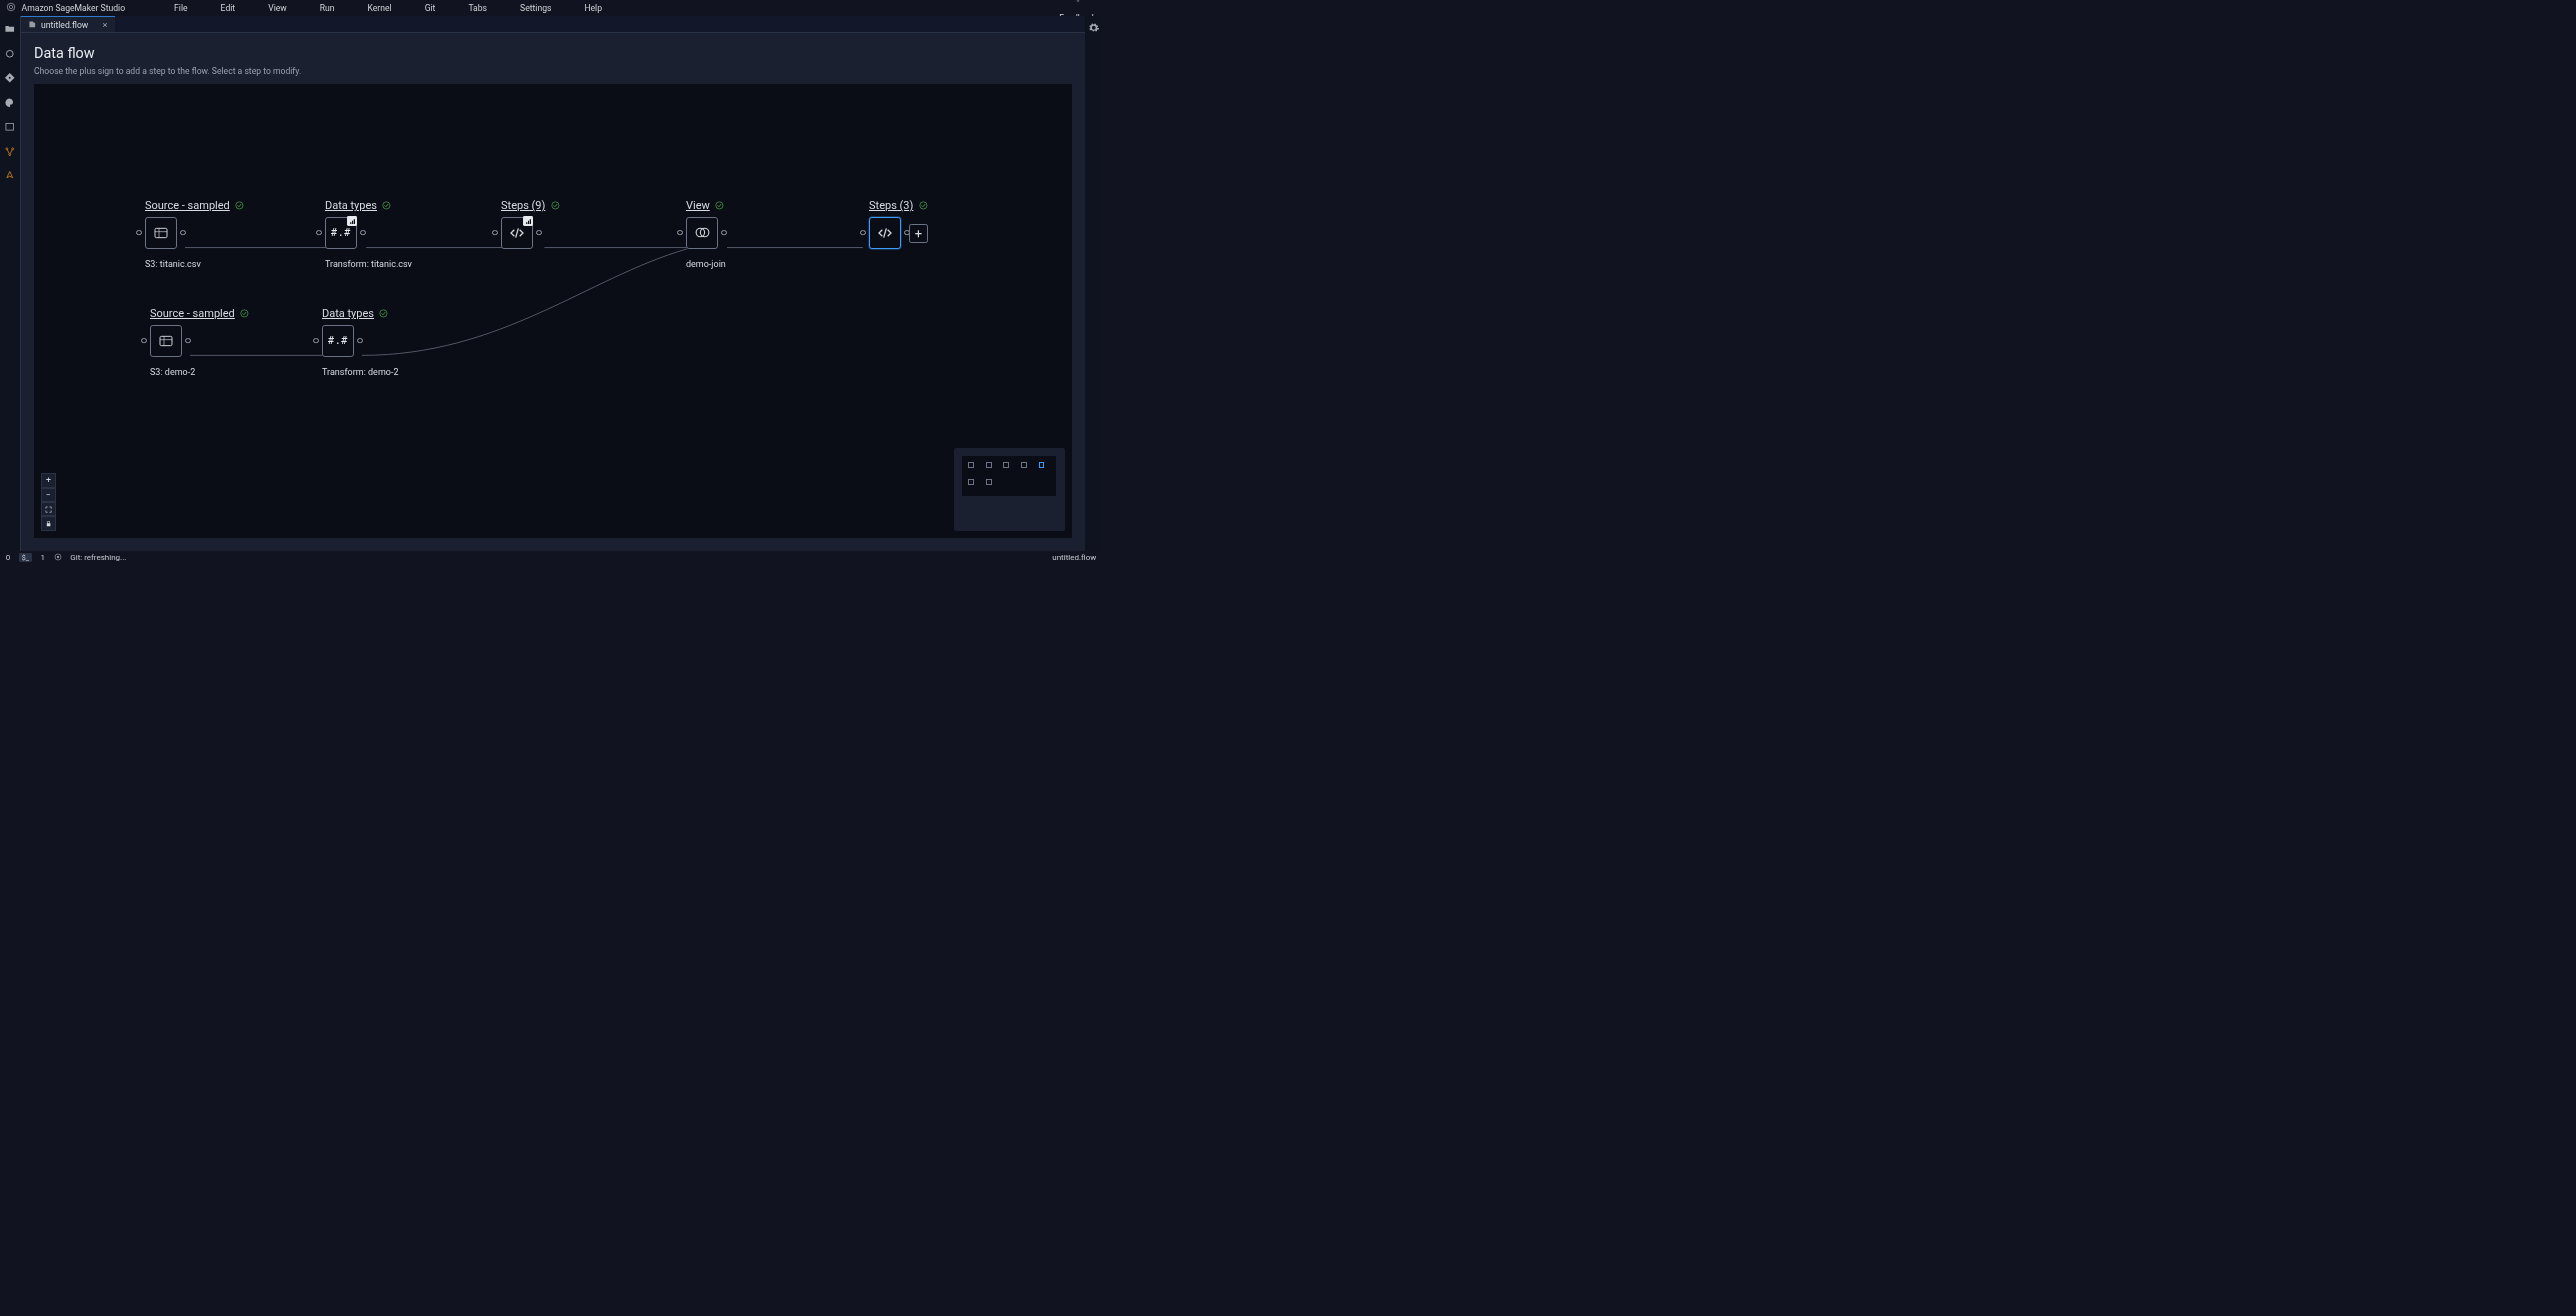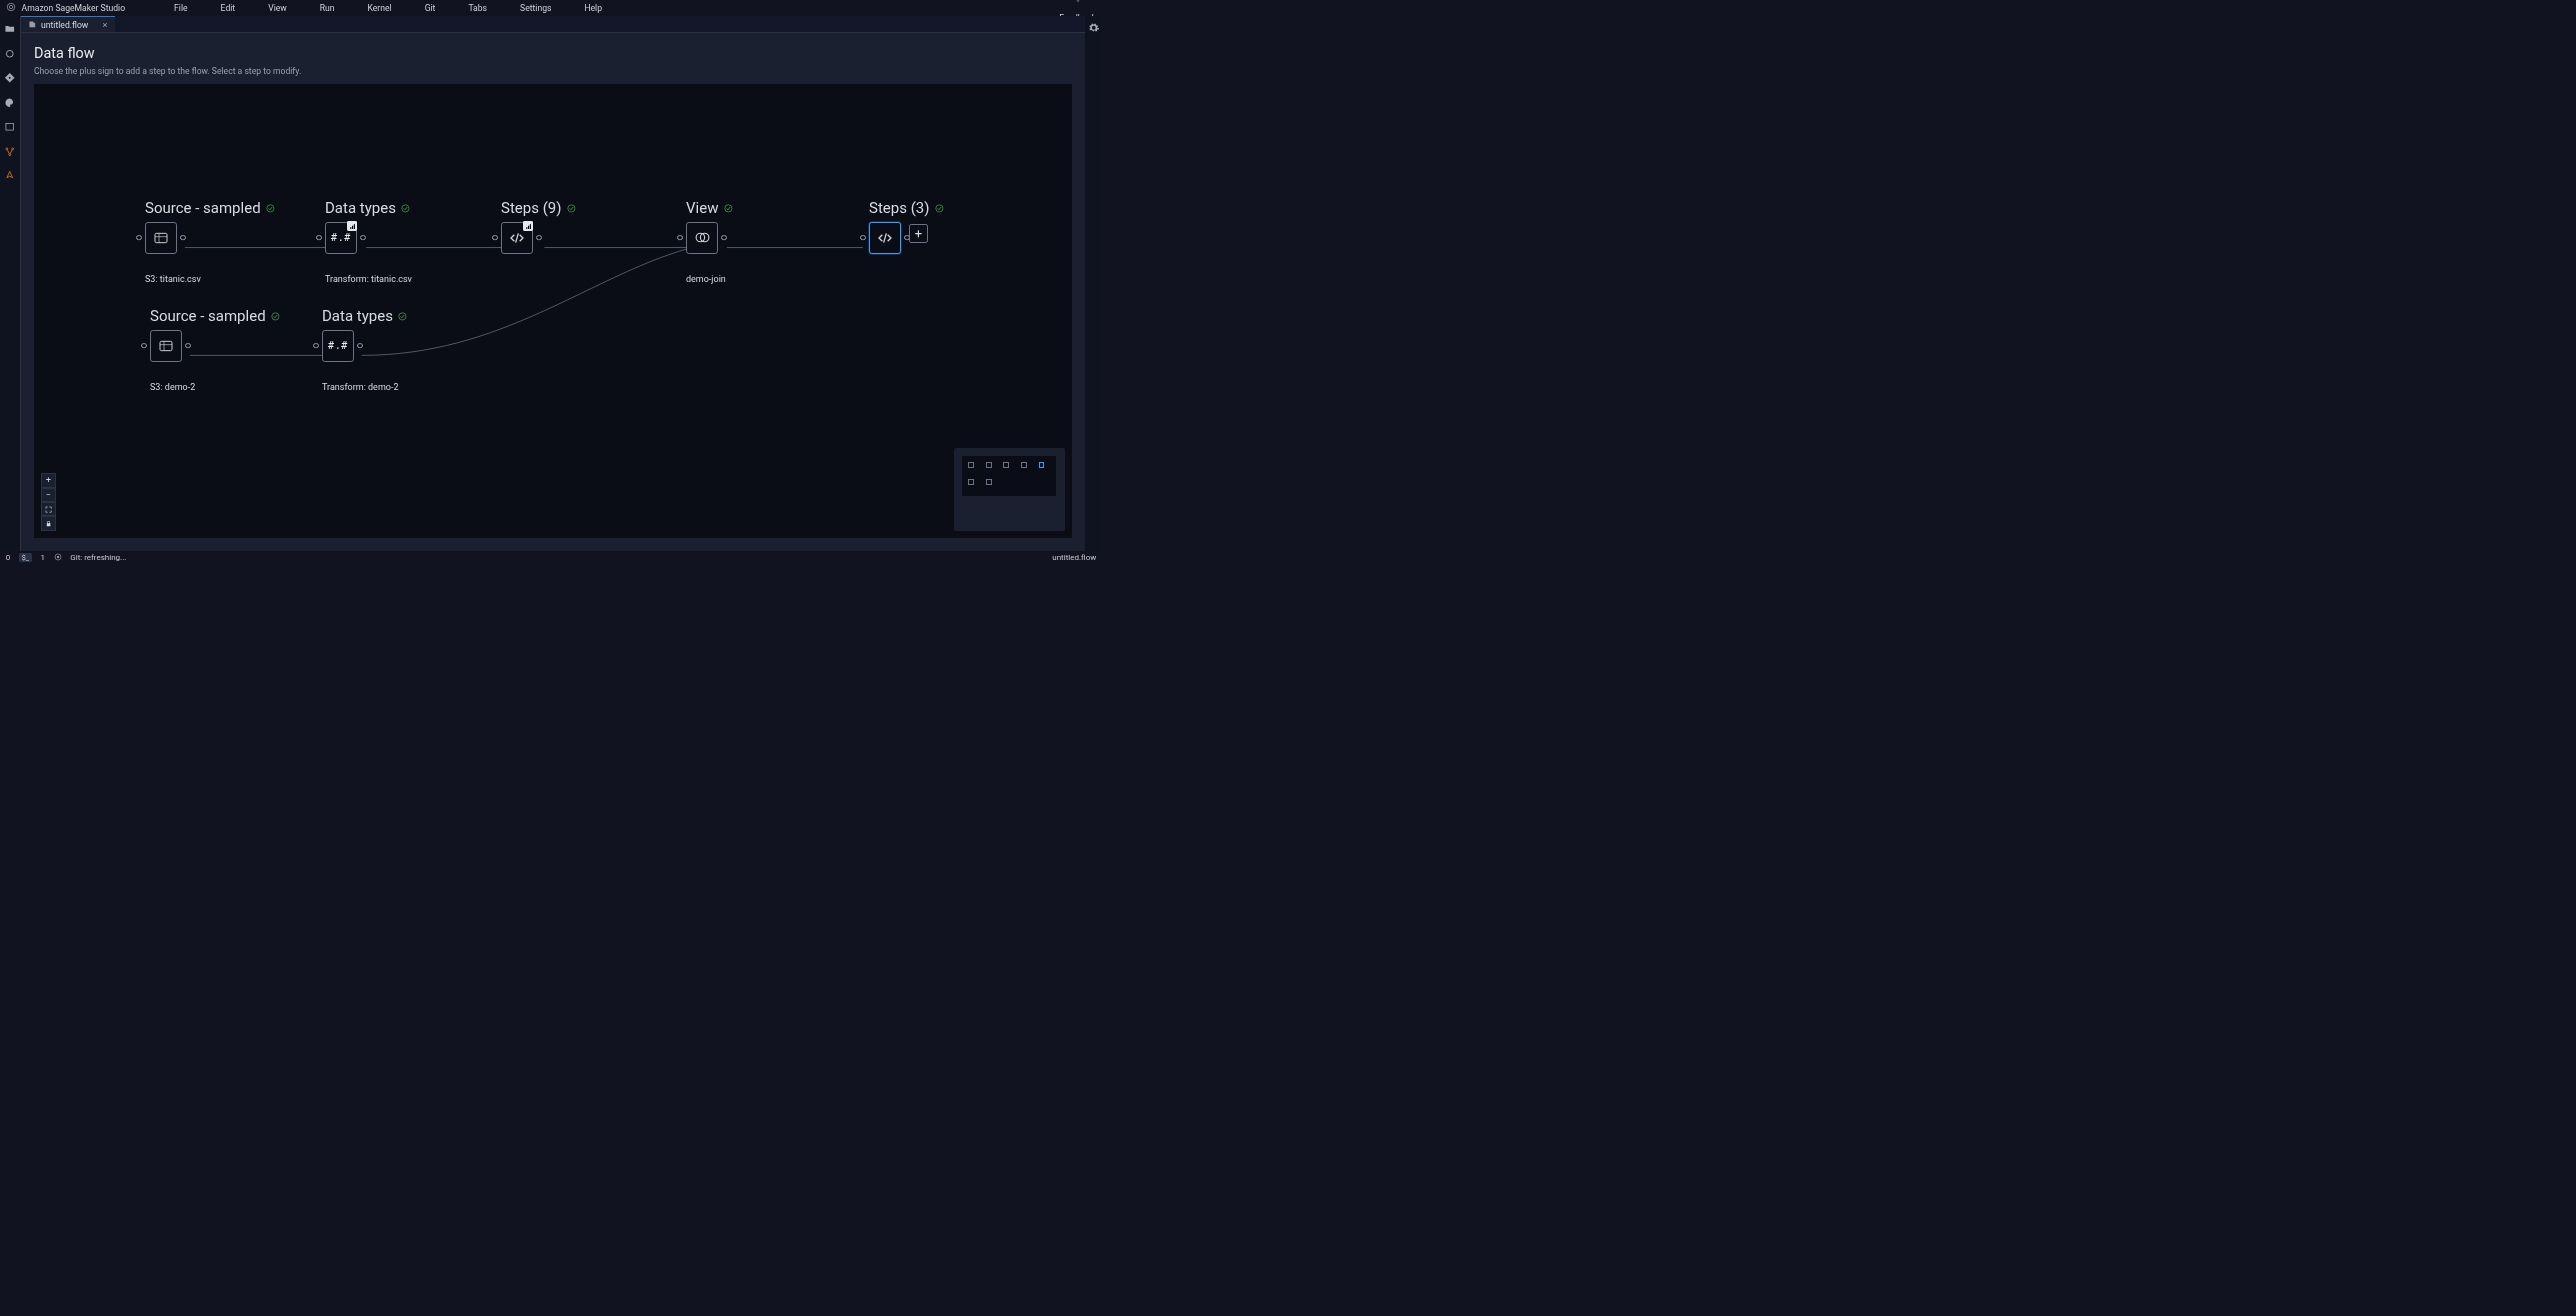--- a/index.html
+++ b/index.html
@@ -85,39 +85,39 @@
 .canvas {
   position: relative;
   width: 100%;
   height: 100%;
   background: #0a0d15;
   overflow: hidden;
 }
 
 
 .node { position: absolute; color: #e6e9ee; font-size: 9.3px; }
-.node .title { display: flex; align-items: center; gap: 4.3px; margin-bottom: 4.3px; font-size: 15px; color: #d7dbe2; }
+.node .title { display: flex; align-items: center; gap: 4.3px; margin-bottom: 4.3px; font-size: 11px; color: #d7dbe2; text-decoration: underline; }
 .node .box {
   width: 32px; height: 32px;
   border: 0.7px solid #6c7384;
   border-radius: 2.9px;
   display: flex; align-items: center; justify-content: center;
   background: #0a0d15;
   position: relative;
 }
 .node .box.selected { border: 1.4px solid #3b9bff; box-shadow: 0 0 0 0.7px #1a3b5e; }
 .node .box.stack::before,
 .node .box.stack::after {
   content: ""; position: absolute; inset: 0;
   border: 0.7px solid #566; border-radius: 2.9px;
   z-index: -1;
 }
 .node .box.stack::before { transform: translate(-2.2px,-2.2px); border-color: rgba(108,115,132,0.7); }
 .node .box.stack::after  { transform: translate(-4.3px,-4.3px); border-color: rgba(108,115,132,0.4); }
-.node .sub { margin-top: 20px; font-size: 9px; color: #d7dbe2; }
+.node .sub { margin-top: 10px; font-size: 9px; color: #d7dbe2; }
 .node .port {
   position: absolute; width: 5.8px; height: 5.8px; border: 0.7px solid #9aa0ac; border-radius: 50%; background: #0a0d15;
 }
 .node .port.l { left: -8.6px; top: 50%; transform: translateY(-50%); }
 .node .port.r { right: -8.6px; top: 50%; transform: translateY(-50%); }
 .node .chartbadge {
   position: absolute; top: -1.4px; right: -1.4px;
   width: 10px; height: 10px; background: #e6e9ee; border-radius: 1.4px;
   display: flex; align-items: center; justify-content: center;
 }

